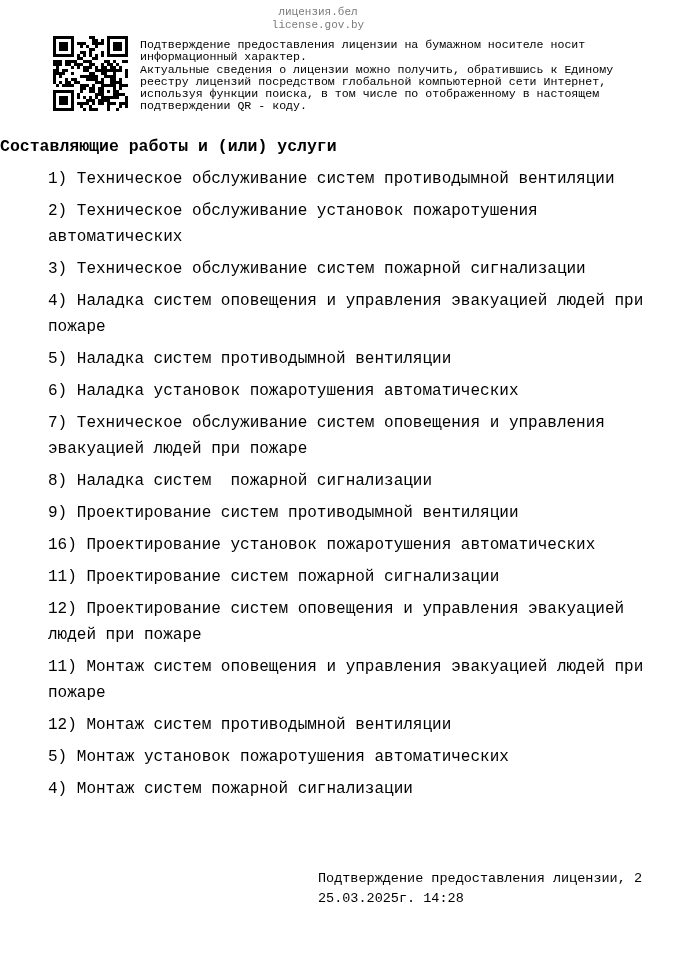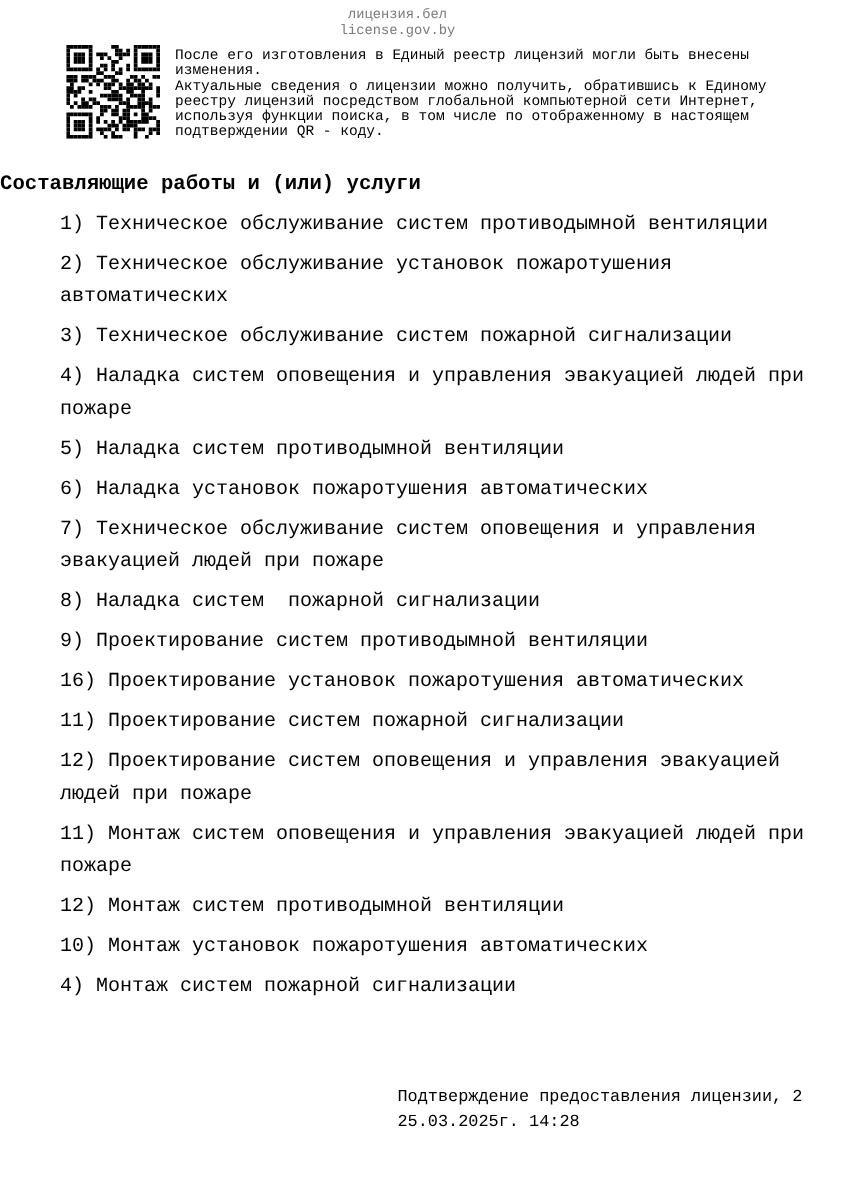--- a/index.html
+++ b/index.html
@@ -402,42 +402,42 @@
       <rect x="18" y="72" width="3" height="3" fill="#000000"></rect>
       <rect x="30" y="72" width="3" height="3" fill="#000000"></rect>
       <rect x="36" y="72" width="3" height="3" fill="#000000"></rect>
       <rect x="39" y="72" width="3" height="3" fill="#000000"></rect>
       <rect x="42" y="72" width="3" height="3" fill="#000000"></rect>
       <rect x="54" y="72" width="3" height="3" fill="#000000"></rect>
       <rect x="63" y="72" width="3" height="3" fill="#000000"></rect>
     </svg>
 
   <div class="intro">
-    <div>После его изготовления в Единый реестр лицензий могли быть внесены изменения.</div>
+    <div>Подтверждение предоставления лицензии на бумажном носителе носит информационный характер.</div>
     <div>Актуальные сведения о лицензии можно получить, обратившись к Единому реестру лицензий посредством глобальной компьютерной сети Интернет, используя функции поиска, в том числе по отображенному в настоящем подтверждении QR - коду.</div>
   </div>
 
   <h1 class="title">Составляющие работы и (или) услуги</h1>
 
   <div class="services">
     <div class="service-item">1) Техническое обслуживание систем противодымной вентиляции</div>
     <div class="service-item">2) Техническое обслуживание установок пожаротушения автоматических</div>
     <div class="service-item">3) Техническое обслуживание систем пожарной сигнализации</div>
     <div class="service-item">4) Наладка систем оповещения и управления эвакуацией людей при пожаре</div>
     <div class="service-item">5) Наладка систем противодымной вентиляции</div>
     <div class="service-item">6) Наладка установок пожаротушения автоматических</div>
     <div class="service-item">7) Техническое обслуживание систем оповещения и управления эвакуацией людей при пожаре</div>
     <div class="service-item">8) Наладка систем  пожарной сигнализации</div>
     <div class="service-item">9) Проектирование систем противодымной вентиляции</div>
     <div class="service-item">16) Проектирование установок пожаротушения автоматических</div>
     <div class="service-item">11) Проектирование систем пожарной сигнализации</div>
     <div class="service-item">12) Проектирование систем оповещения и управления эвакуацией людей при пожаре</div>
     <div class="service-item">11) Монтаж систем оповещения и управления эвакуацией людей при пожаре</div>
     <div class="service-item">12) Монтаж систем противодымной вентиляции</div>
-    <div class="service-item">10) Монтаж установок пожаротушения автоматических</div>
+    <div class="service-item">5) Монтаж установок пожаротушения автоматических</div>
     <div class="service-item">4) Монтаж систем пожарной сигнализации</div>
   </div>
 
   <div class="footer">
     <div>Подтверждение предоставления лицензии, 2</div>
     <div>25.03.2025г. 14:28</div>
   </div>
 
 </div>
 

